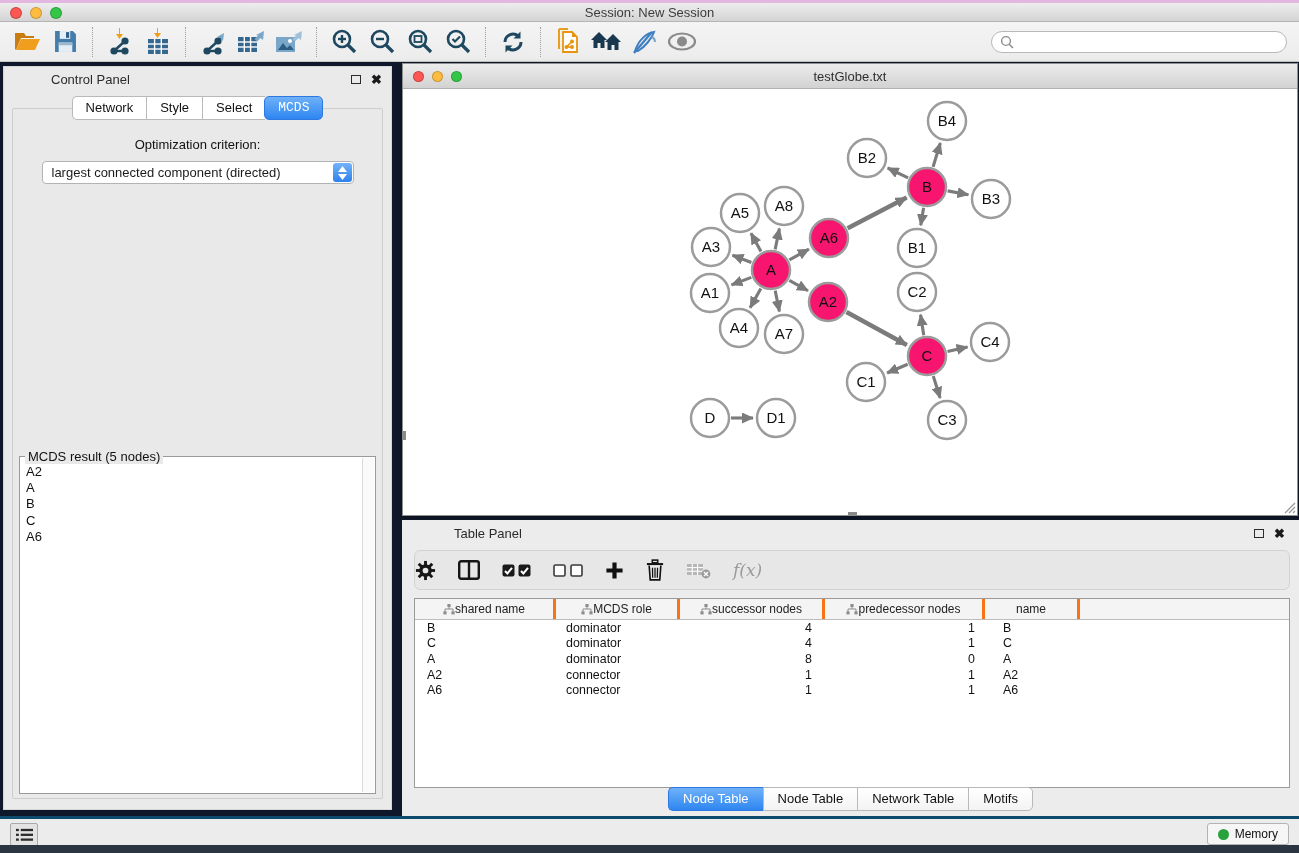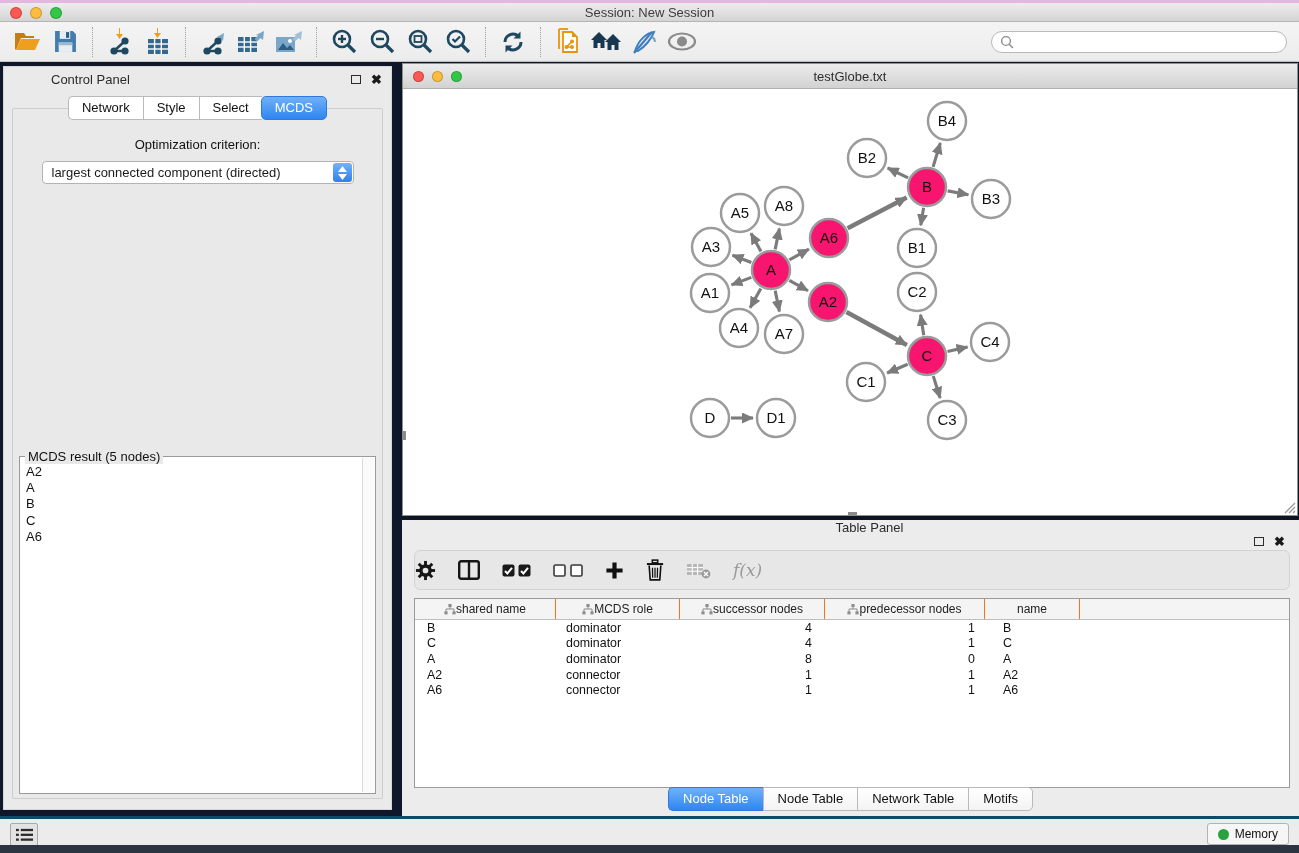--- a/index.html
+++ b/index.html
@@ -38,21 +38,21 @@
   .panel-head .ptitle { font-size:13px; color:#2b2b2b;margin-left:38px; }
   .panel-head .pbtns { margin-left:auto; display:flex; gap:10px; align-items:center; }
   .float-glyph { width:10px; height:9px; border:1.6px solid #2b2b2b; display:inline-block; }
   .close-glyph { font-size:13px; font-weight:bold; color:#1a1a1a; line-height:1; }
   .cp-tabs { position:absolute; top:29px; left:0; right:0; display:flex; justify-content:center; z-index:2; }
   .cp-tab { background:#fff; border:1px solid #b9b9b9; border-right-width:0;
     padding:3px 13px 4px; font-size:13px; color:#111; }
   .cp-tab:first-child { border-top-left-radius:5px; border-bottom-left-radius:5px; }
   .cp-tab:last-child { border-right-width:1px; border-top-right-radius:5px; border-bottom-right-radius:5px; }
   .cp-tab.active { background:linear-gradient(#6fb1f7,#2e86f2); border:1px solid #2e78e0;
-    color:#fff; border-radius:5px; margin-left:-1px; }
+    color:#fff; border-radius:5px; margin-left:-1px;font-family:Liberation Mono, monospace; }
   .cp-content { position:absolute; top:41px; left:8px; right:8px; bottom:10px;
     background:#e9e9e9; border:1px solid #cdcdcd; border-radius:2px; }
   .opt-label { text-align:center; margin-top:28px; font-size:13px; color:#111; }
   .criterion { position:relative; width:312px; height:23px; margin:9px auto 0;
     background:#fff; border:1px solid #b3b3b3; border-radius:4px;
     display:flex; align-items:center; padding:0 26px 0 9px; font-size:13px; }
   .criterion .stepper { position:absolute; right:1px; top:1px; bottom:1px; width:19px;
     border-radius:3px; background:linear-gradient(#73b2f7,#2e82ee);
     display:flex; flex-direction:column; align-items:center; justify-content:center; gap:2px; }
   .stepper svg { display:block; }
@@ -77,31 +77,31 @@
   .net-titlebar .title { font-size:13px; color:#2f2f2f; }
   .net-titlebar .lights { top:7px; }
   .net-titlebar .light { width:11px; height:11px; }
   .net-canvas { position:absolute; left:0; right:0; top:26px; bottom:0; background:#fff; overflow:hidden; }
   .net-tick-left { position:absolute; left:0; top:367px; width:3px; height:9px; background:#8a8a8a; }
   .net-tick-bottom { position:absolute; bottom:0; left:445px; width:9px; height:3px; background:#8a8a8a; }
   .resize-grip { position:absolute; right:1px; bottom:1px; width:14px; height:14px; }
 
   
   .table-panel { position:absolute; left:402px; top:520px; width:897px; height:296px; background:#ececec; }
-  .table-panel .panel-head { padding:0 14px; height:26px;flex-direction:column; }
+  .table-panel .panel-head { padding:0 14px; height:26px; }
   .tp-toolbar { position:absolute; left:12px; right:9px; top:30px; height:40px;
     background:#e7e7e7; border:1px solid #d2d2d2; border-radius:6px;
     display:flex; align-items:center; gap:22px; }
   .tp-tool { display:flex; align-items:center; justify-content:center; }
   .fx-label { font-family:"DejaVu Serif",serif; font-style:italic; font-size:17px; color:#9a9a9a; }
   .tp-table { position:absolute; left:12px; right:9px; top:78px; height:190px;
     background:#fff; border:1px solid #9a9a9a; overflow:hidden; }
   .tp-header { display:flex; height:21px; background:#f4f4f4; border-bottom:1px solid #bdbdbd; }
   .th { display:flex; align-items:center; justify-content:center; 
-    border-right:1px solid #f97316; font-size:12px; color:#222; height:100%; }
+    border-right:3px solid #f97316; font-size:12px; color:#222; height:100%; }
   .tr { display:flex; height:15.6px; align-items:center; }
   .td { font-size:12.4px; color:#111; overflow:hidden; white-space:nowrap; }
   .td.num { text-align:right; }
   .tp-tabs { position:absolute; left:0; right:0; bottom:5px; display:flex; justify-content:center; }
   .seg { background:linear-gradient(#ffffff,#f3f3f3); border:1px solid #b9b9b9; border-right-width:0;
     padding:3px 14px 4px; font-size:13px; color:#111; }
   .seg:first-child { border-top-left-radius:5px; border-bottom-left-radius:5px; }
   .seg:last-child { border-right-width:1px; border-top-right-radius:5px; border-bottom-right-radius:5px; }
   .seg.active { background:linear-gradient(#6fb1f7,#2e86f2); border-color:#2e78e0; color:#fff; }
 

